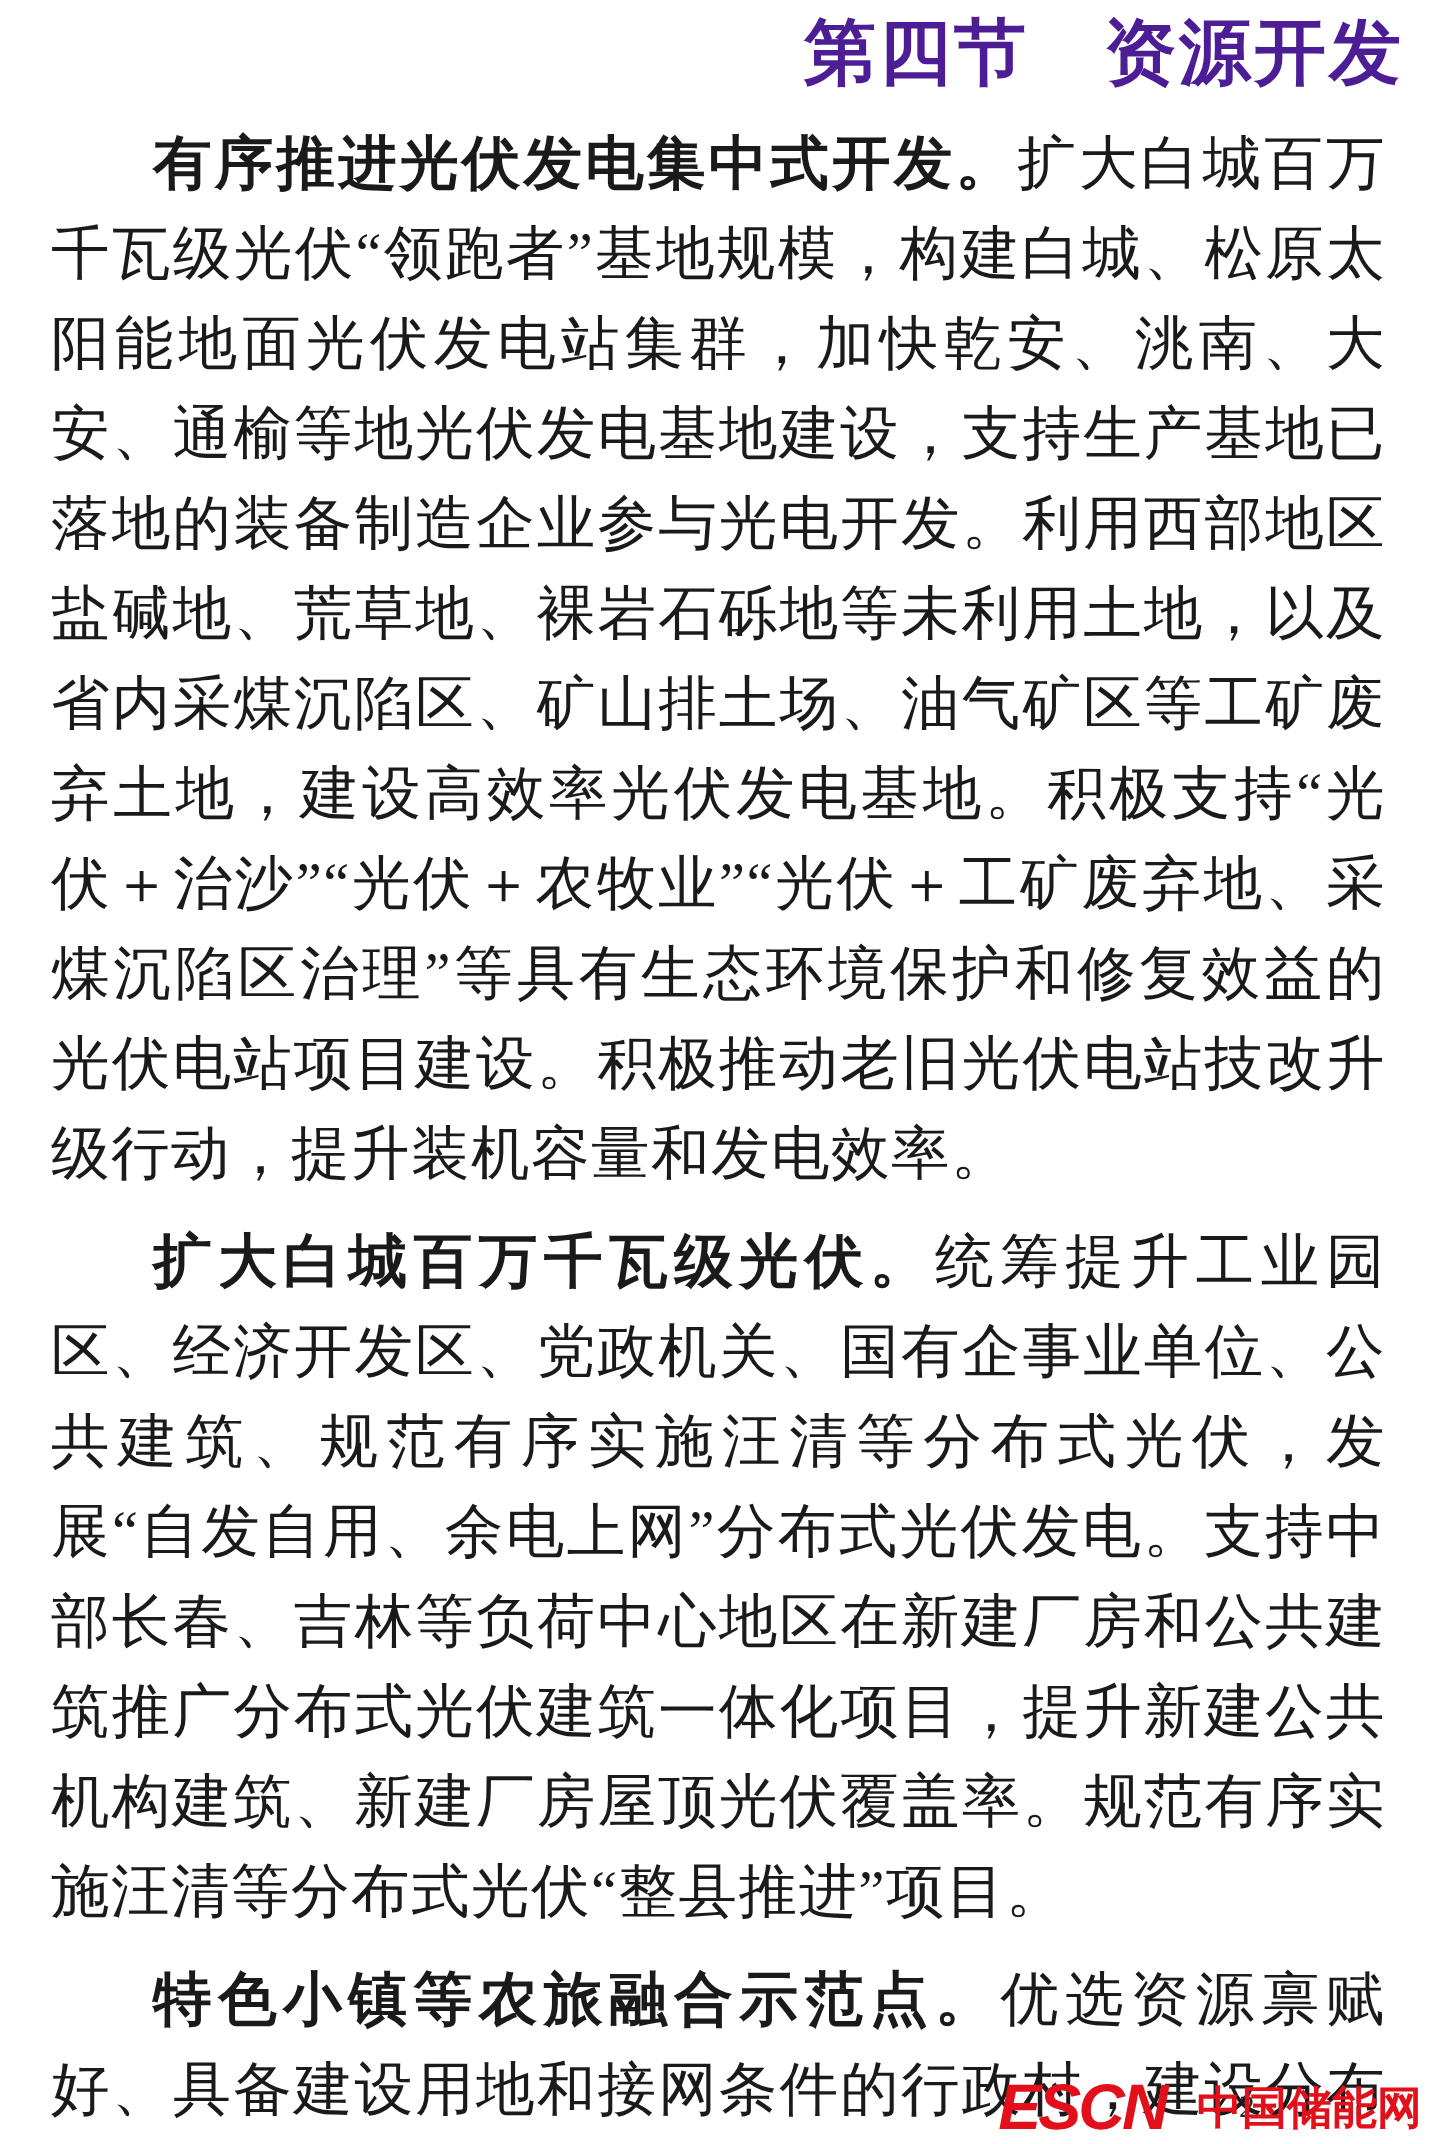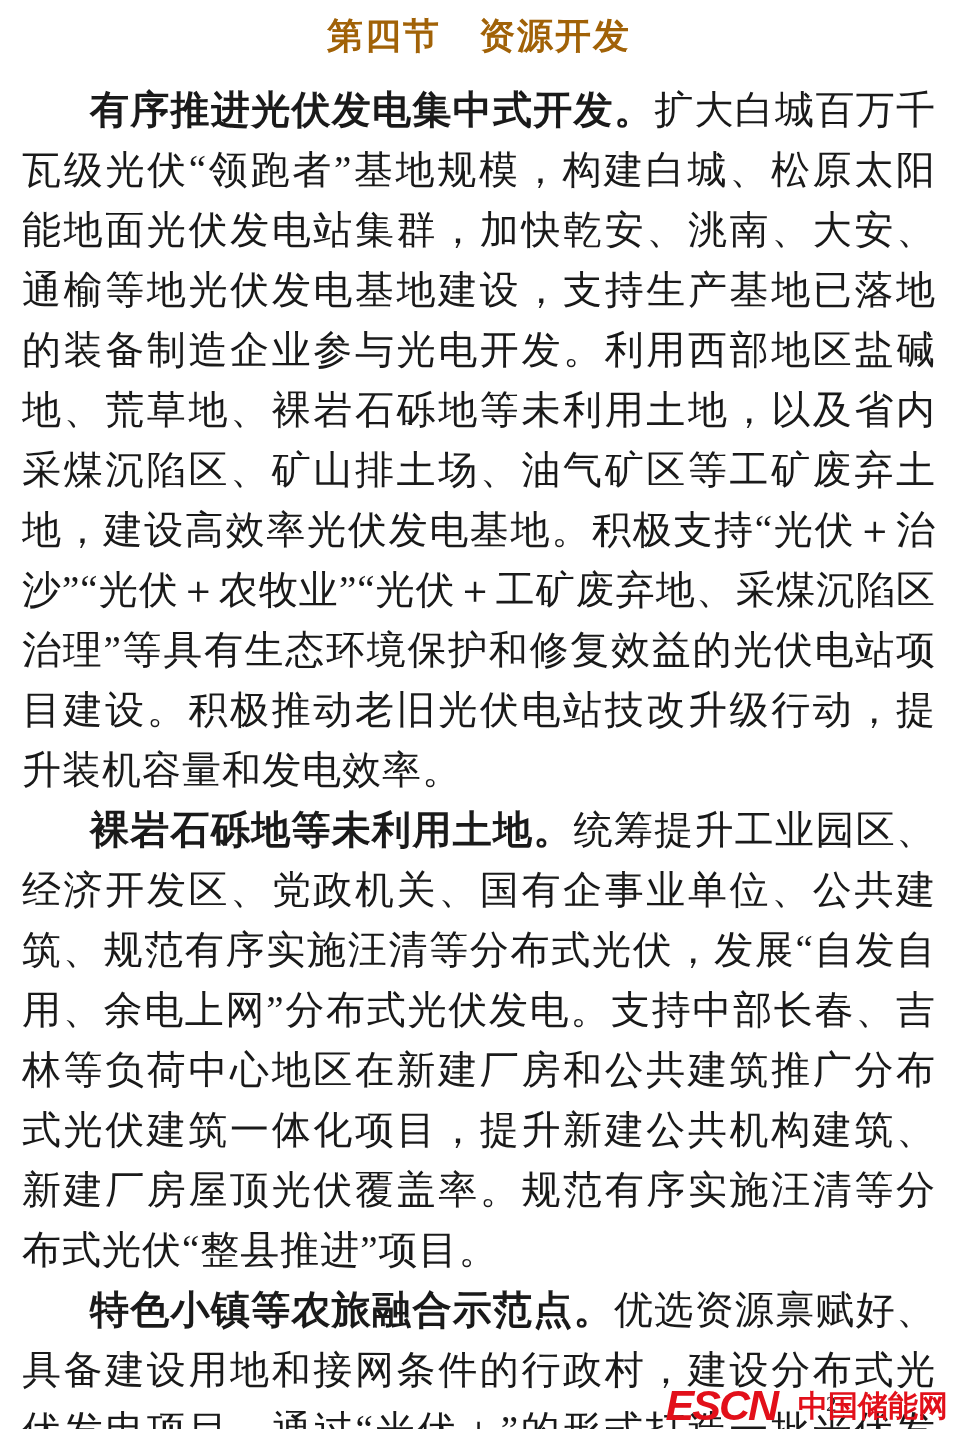--- a/index.html
+++ b/index.html
@@ -13,34 +13,34 @@
   }
   .doc {
     position: absolute;
     inset: 0;
     padding: 14px 22px 0 22px;
     box-sizing: border-box;
   }
   .doc-title {
     font-family: "Liberation Sans", "DejaVu Sans", sans-serif;
     font-weight: bold;
-    font-size: 36px;
+    font-size: 48px;
     line-height: 44px;
-    color: #a16207;
-    text-align: center;
+    color: #4c1d95;
+    text-align: right;
     letter-spacing: 2px;
     margin: 0 0 22px 0;
   }
   .para {
     font-size: 39px;
     line-height: 60px;
     color: #1a1a1a;
     text-align: justify;
     text-indent: 68px;
-    margin: 0;
+    margin: 12px;
     letter-spacing: 1px;
   }
   .para .lead { font-weight: bold; }
   .page-num {
     position: absolute;
     left: 826px;
     top: 1392px;
     font-size: 21px;
     color: #2a2a2a;
     z-index: 1;
@@ -75,21 +75,21 @@
 </style>
 </head>
 <body>
 
 <div class="doc">
 
   <h1 class="doc-title">第四节　资源开发</h1>
 
   <p class="para"><span class="lead">有序推进光伏发电集中式开发。</span><span>扩大白城百万千瓦级光伏“领跑者”基地规模，构建白城、松原太阳能地面光伏发电站集群，加快乾安、洮南、大安、通榆等地光伏发电基地建设，支持生产基地已落地的装备制造企业参与光电开发。利用西部地区盐碱地、荒草地、裸岩石砾地等未利用土地，以及省内采煤沉陷区、矿山排土场、油气矿区等工矿废弃土地，建设高效率光伏发电基地。积极支持“光伏＋治沙”“光伏＋农牧业”“光伏＋工矿废弃地、采煤沉陷区治理”等具有生态环境保护和修复效益的光伏电站项目建设。积极推动老旧光伏电站技改升级行动，提升装机容量和发电效率。</span></p>
 
-  <p class="para"><span class="lead">裸岩石砾地等未利用土地。</span><span>统筹提升工业园区、经济开发区、党政机关、国有企事业单位、公共建筑、规范有序实施汪清等分布式光伏，发展“自发自用、余电上网”分布式光伏发电。支持中部长春、吉林等负荷中心地区在新建厂房和公共建筑推广分布式光伏建筑一体化项目，提升新建公共机构建筑、新建厂房屋顶光伏覆盖率。规范有序实施汪清等分布式光伏“整县推进”项目。</span></p>
+  <p class="para"><span class="lead">扩大白城百万千瓦级光伏。</span><span>统筹提升工业园区、经济开发区、党政机关、国有企事业单位、公共建筑、规范有序实施汪清等分布式光伏，发展“自发自用、余电上网”分布式光伏发电。支持中部长春、吉林等负荷中心地区在新建厂房和公共建筑推广分布式光伏建筑一体化项目，提升新建公共机构建筑、新建厂房屋顶光伏覆盖率。规范有序实施汪清等分布式光伏“整县推进”项目。</span></p>
 
   <p class="para"><span class="lead">特色小镇等农旅融合示范点。</span><span>优选资源禀赋好、具备建设用地和接网条件的行政村，建设分布式光伏发电项目，通过“光伏＋”的形式打造一批光伏发电与休闲观光园区、田园综合体、康养基地、生态农庄、乡村民宿、特色小镇等农旅融合示范点，</span></p>
 
 </div>
 
 <div class="page-num">2</div>
 
 <div class="logo">
   <span class="logo-escn" style="color: rgb(226, 16, 26);">ESCN</span>
   <span class="logo-cn" style="color: rgb(226, 16, 26);">中国储能网</span>

